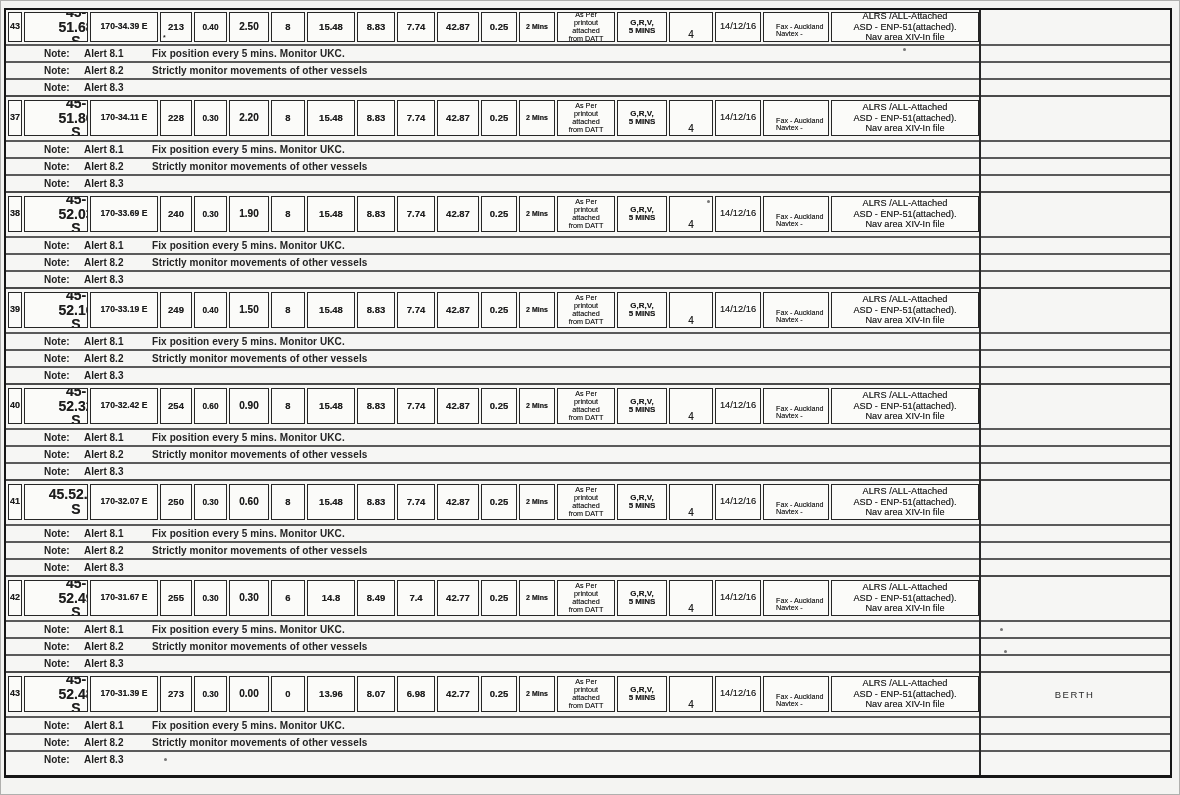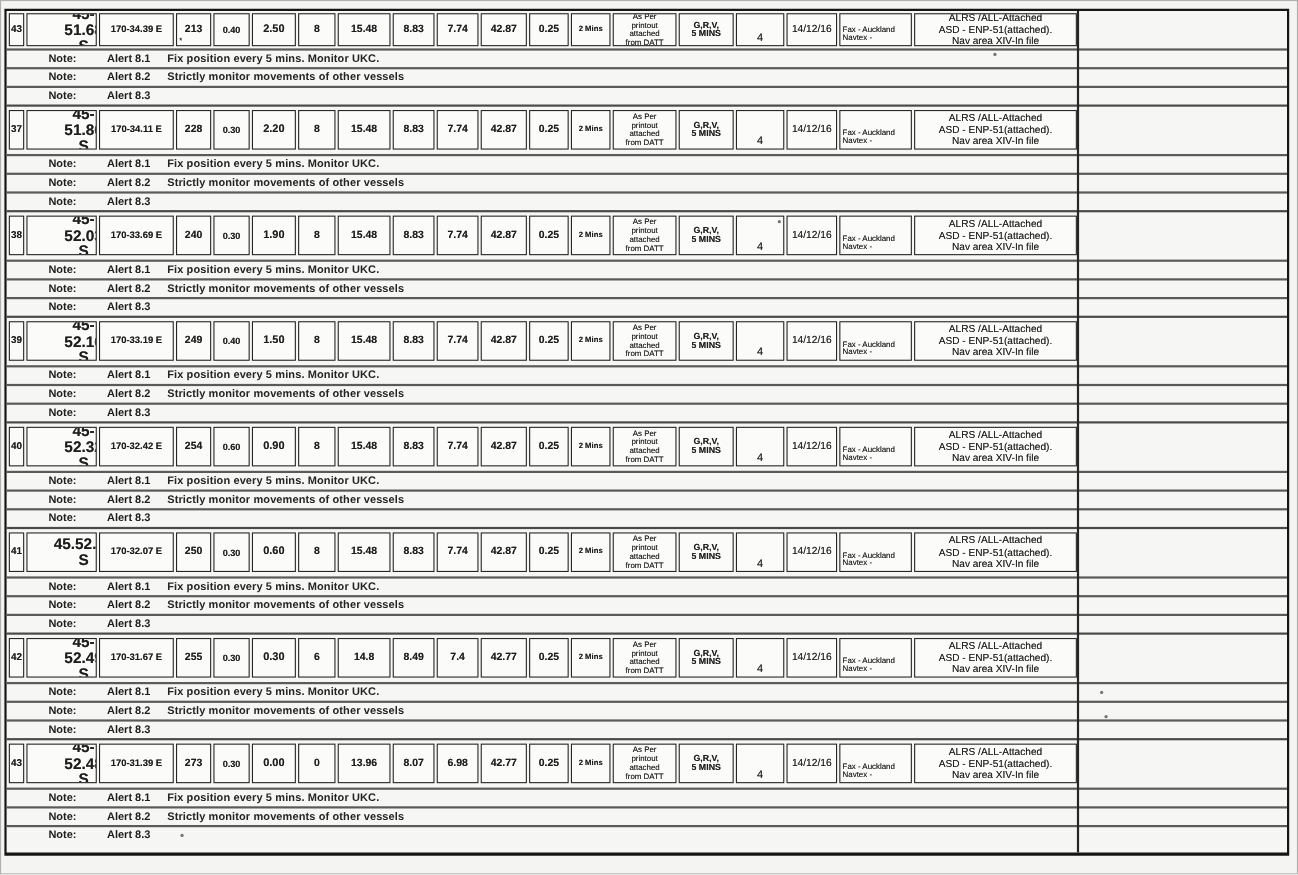--- a/index.html
+++ b/index.html
@@ -44,27 +44,27 @@
   .w-c9{flex:0 0 38px;}
   .w-c10{flex:0 0 38px;}
   .w-c11{flex:0 0 42px;}
   .w-c12{flex:0 0 36px;}
   .w-c13{flex:0 0 36px;font-size:7px;}
   .w-prn{flex:0 0 58px;font-size:7.2px;font-weight:400;line-height:1.12;}
   .w-grv{flex:0 0 50px;font-size:8px;}
   .w-c16{flex:0 0 44px;align-items:flex-end;padding-bottom:1px;font-weight:400;font-size:10px;}
   .w-date{flex:0 0 46px;align-items:center;padding-bottom:1px;font-weight:400;font-size:9.3px;}
   .w-fax{flex:0 0 66px;font-size:7.2px;font-weight:400;justify-content:flex-start;
-         text-align:left;padding-left:2px;align-items:flex-end;padding-bottom:3px;}
+         text-align:left;padding-left:12px;align-items:flex-end;padding-bottom:3px;}
   .w-alrs{flex:0 0 148px;font-size:9.2px;font-weight:400;line-height:1.18;}
   .course-mark{position:absolute;left:2px;bottom:0;font-size:7px;font-weight:400;}
   
   .note-main{align-items:center;font-size:10px;font-weight:700;line-height:15px;padding-left:26px;}
   .note-prefix{flex:0 0 38px;}
-  .note-alert{flex:0 0 66px;text-align:center;}
+  .note-alert{flex:0 0 66px;}
   .note-text{font-weight:700;color:#242424;letter-spacing:.1px;}
   
   .wp-row .rightcol{display:flex;align-items:center;justify-content:center;
     font-size:9.5px;font-weight:400;letter-spacing:1.5px;color:#2a2a2a;}
   .note-row .rightcol{border-top:0;}
   .block .note-row{border-top-color:#5a5a5a;}
   
   .speck{position:absolute;width:3px;height:3px;border-radius:50%;background:#555;opacity:.8;}
 </style>
 </head>
@@ -828,20 +828,23 @@
         <div class="cell w-fax">
                 <span class="pre">Fax - Auckland
 Navtex -</span>
               </div>
         <div class="cell w-alrs">
                 <span class="pre">ALRS /ALL-Attached
 ASD - ENP-51(attached).
 Nav area XIV-In file</span>
               </div>
       </div>
+      <div class="rightcol">
+              <span>BERTH</span>
+            </div>
     </div>
 
   <div class="row note-row">
       <div class="main note-main">
         <span class="note-prefix">Note:</span>
         <span class="note-alert">Alert 8.1</span>
         <span class="note-text">Fix position every 5 mins. Monitor UKC.</span>
       </div>
       <div class="rightcol"></div>
     </div>

